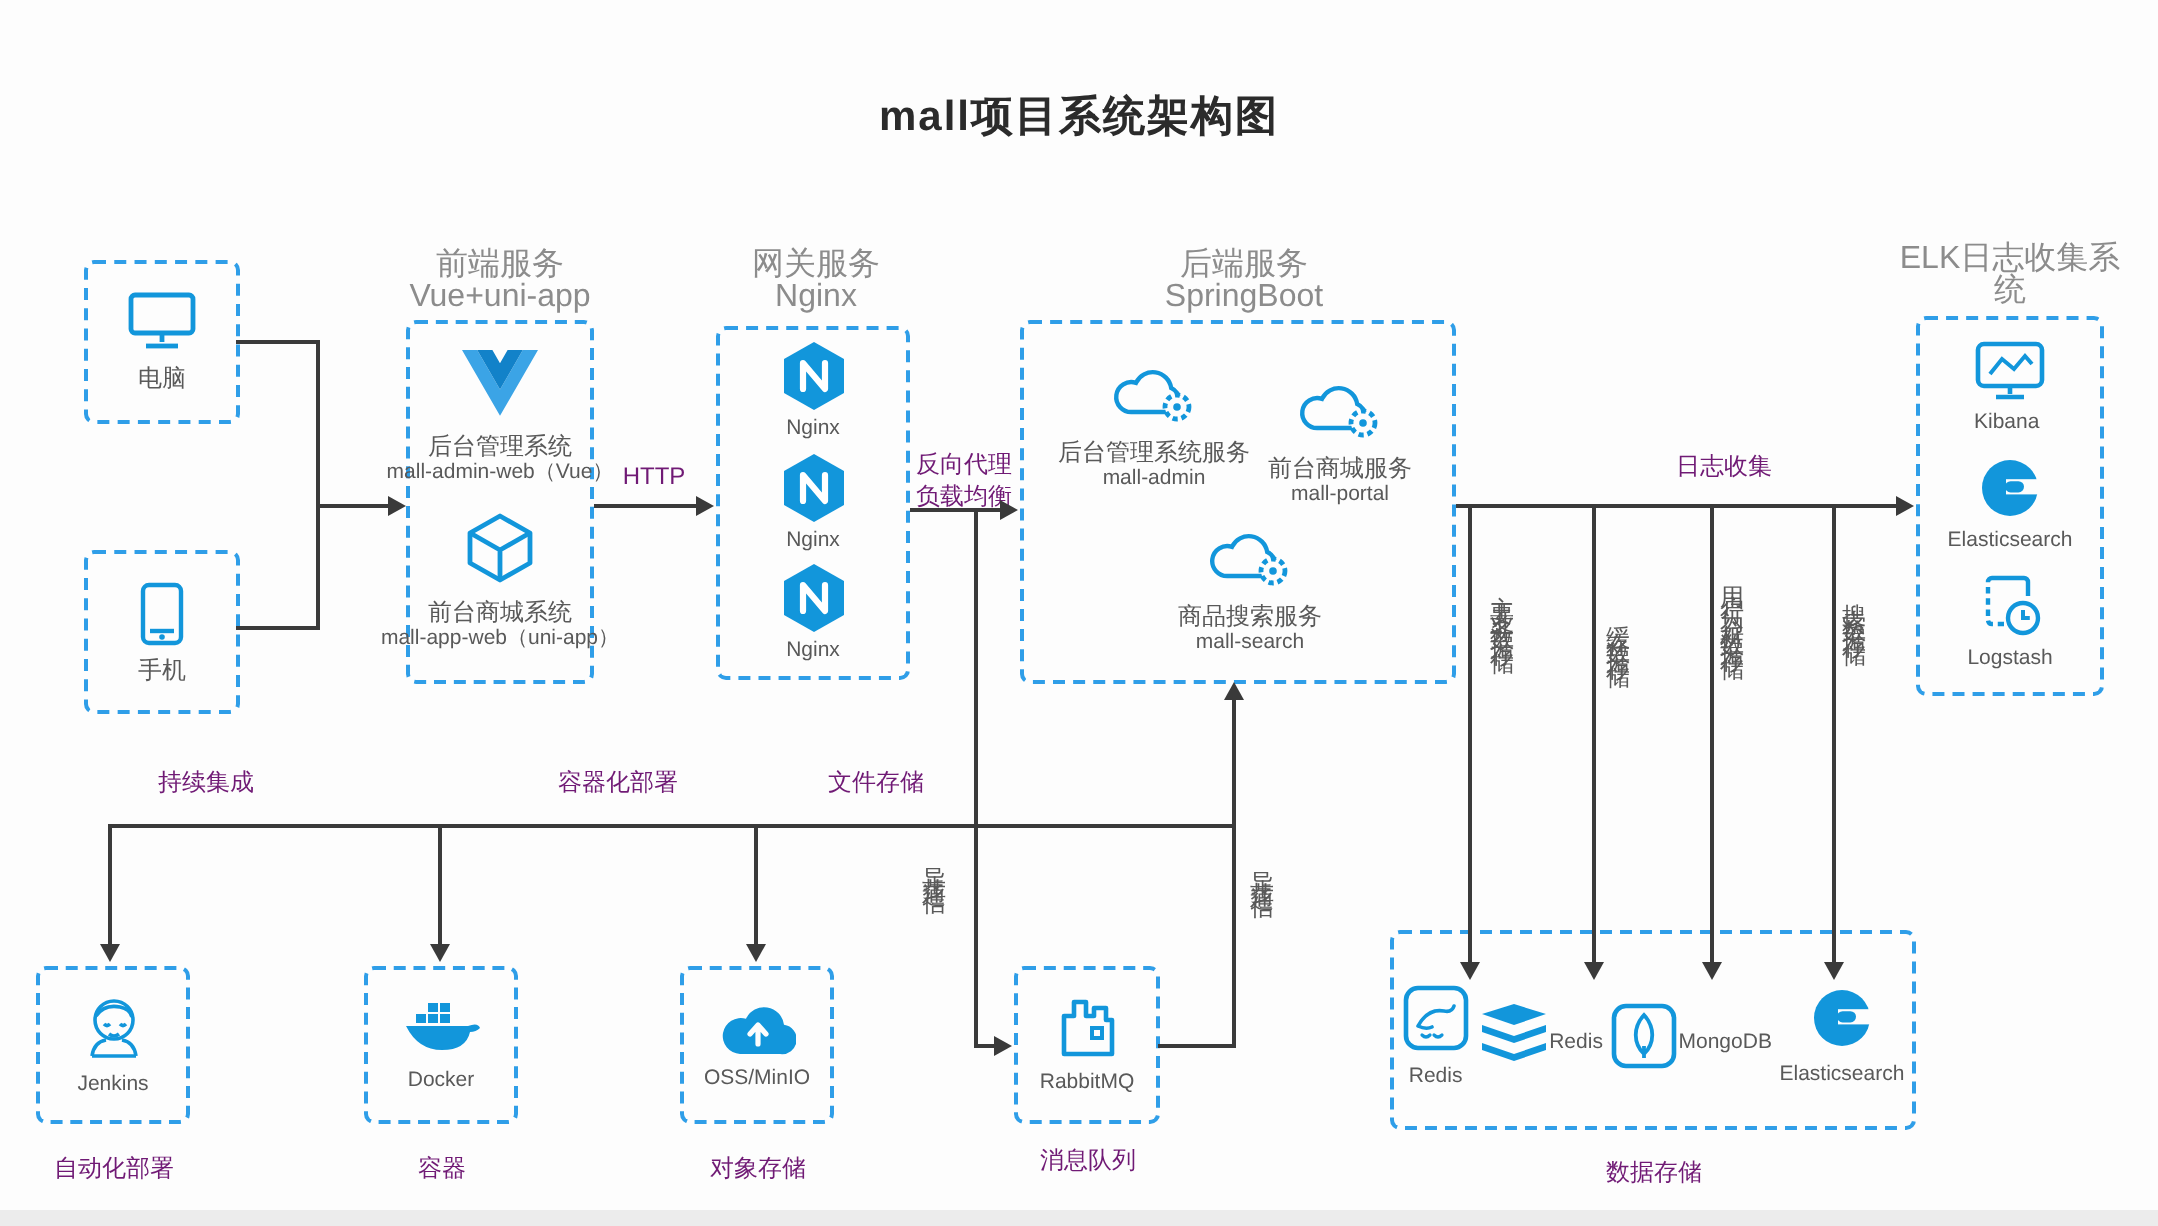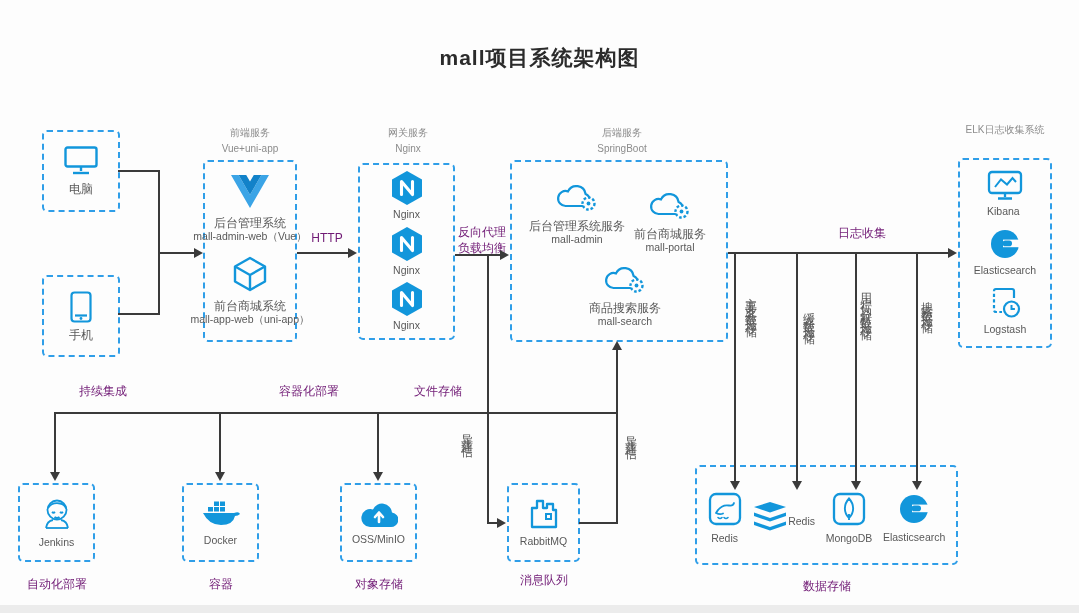--- a/index.html
+++ b/index.html
@@ -1,20 +1,20 @@
 <!DOCTYPE html>
 <html><head>
 <meta charset="utf-8">
 <style>
   html,body{margin:0;padding:0;background:#fff;}
   #canvas{position:relative;width:1079px;height:613px;background:#fdfdfd;overflow:hidden;
           font-family:"Liberation Sans","DejaVu Sans",sans-serif;color:#595959;}
   .title{position:absolute;left:0;top:44px;width:100%;text-align:center;
          font-size:21px;font-weight:bold;color:#2b2b2b;letter-spacing:1px;}
-  .sec-head{position:absolute;text-align:center;font-size:10px;color:#8c8c8c;line-height:16px;}
+  .sec-head{position:absolute;text-align:center;font-size:16px;color:#8c8c8c;line-height:16px;}
   .dash-box{position:absolute;border:2px dashed #2f9ee8;border-radius:5px;box-sizing:border-box;
             display:flex;flex-direction:column;align-items:center;}
   .lbl{font-size:12px;color:#595959;text-align:center;line-height:14px;}
   .sub{font-size:10.5px;color:#595959;text-align:center;white-space:nowrap;line-height:13px;}
   .elabel{position:absolute;font-size:12px;color:#701a75;text-align:center;line-height:16px;}
   .vlabel{position:absolute;writing-mode:vertical-rl;text-orientation:upright;
           font-size:12px;color:#595959;letter-spacing:4px;}
   .hline{position:absolute;height:2px;background:#3a3a3a;}
   .vline{position:absolute;width:2px;background:#3a3a3a;}
   .arr-r{position:absolute;width:0;height:0;border-top:5px solid transparent;
@@ -268,21 +268,21 @@
         <svg width="36" height="32" viewBox="0 0 36 32">
             <g fill="#1296db">
               <polygon points="18,0 34,5 18,10.5 2,5"></polygon>
               <polygon points="2,10.5 18,16 34,10.5 34,14 18,19.5 2,14"></polygon>
               <polygon points="2,19.5 18,25 34,19.5 34,23 18,28.5 2,23"></polygon>
             </g>
           </svg>
       </span>
       <div class="sub" style="margin-top:6px;">Redis</div>
     </div>
-    <div style="display:flex;flex-direction:column;align-items:center;">
+    <div style="display:flex;align-items:center;">
       <span class="icn">
         <svg width="34" height="34" viewBox="0 0 34 34">
             <rect x="2" y="2" width="30" height="30" rx="6" fill="none" stroke="#1296db" stroke-width="2.3"></rect>
             <path d="M17 6.5 c5.5,6 5.5,14 0,19.5 c-5.5,-5.5 -5.5,-13.5 0,-19.5 z M17 22 v6" fill="none" stroke="#1296db" stroke-width="1.9"></path>
           </svg>
       </span>
       <div class="sub" style="margin-top:6px;">MongoDB</div>
     </div>
     <div style="display:flex;flex-direction:column;align-items:center;">
       <span class="icn">

